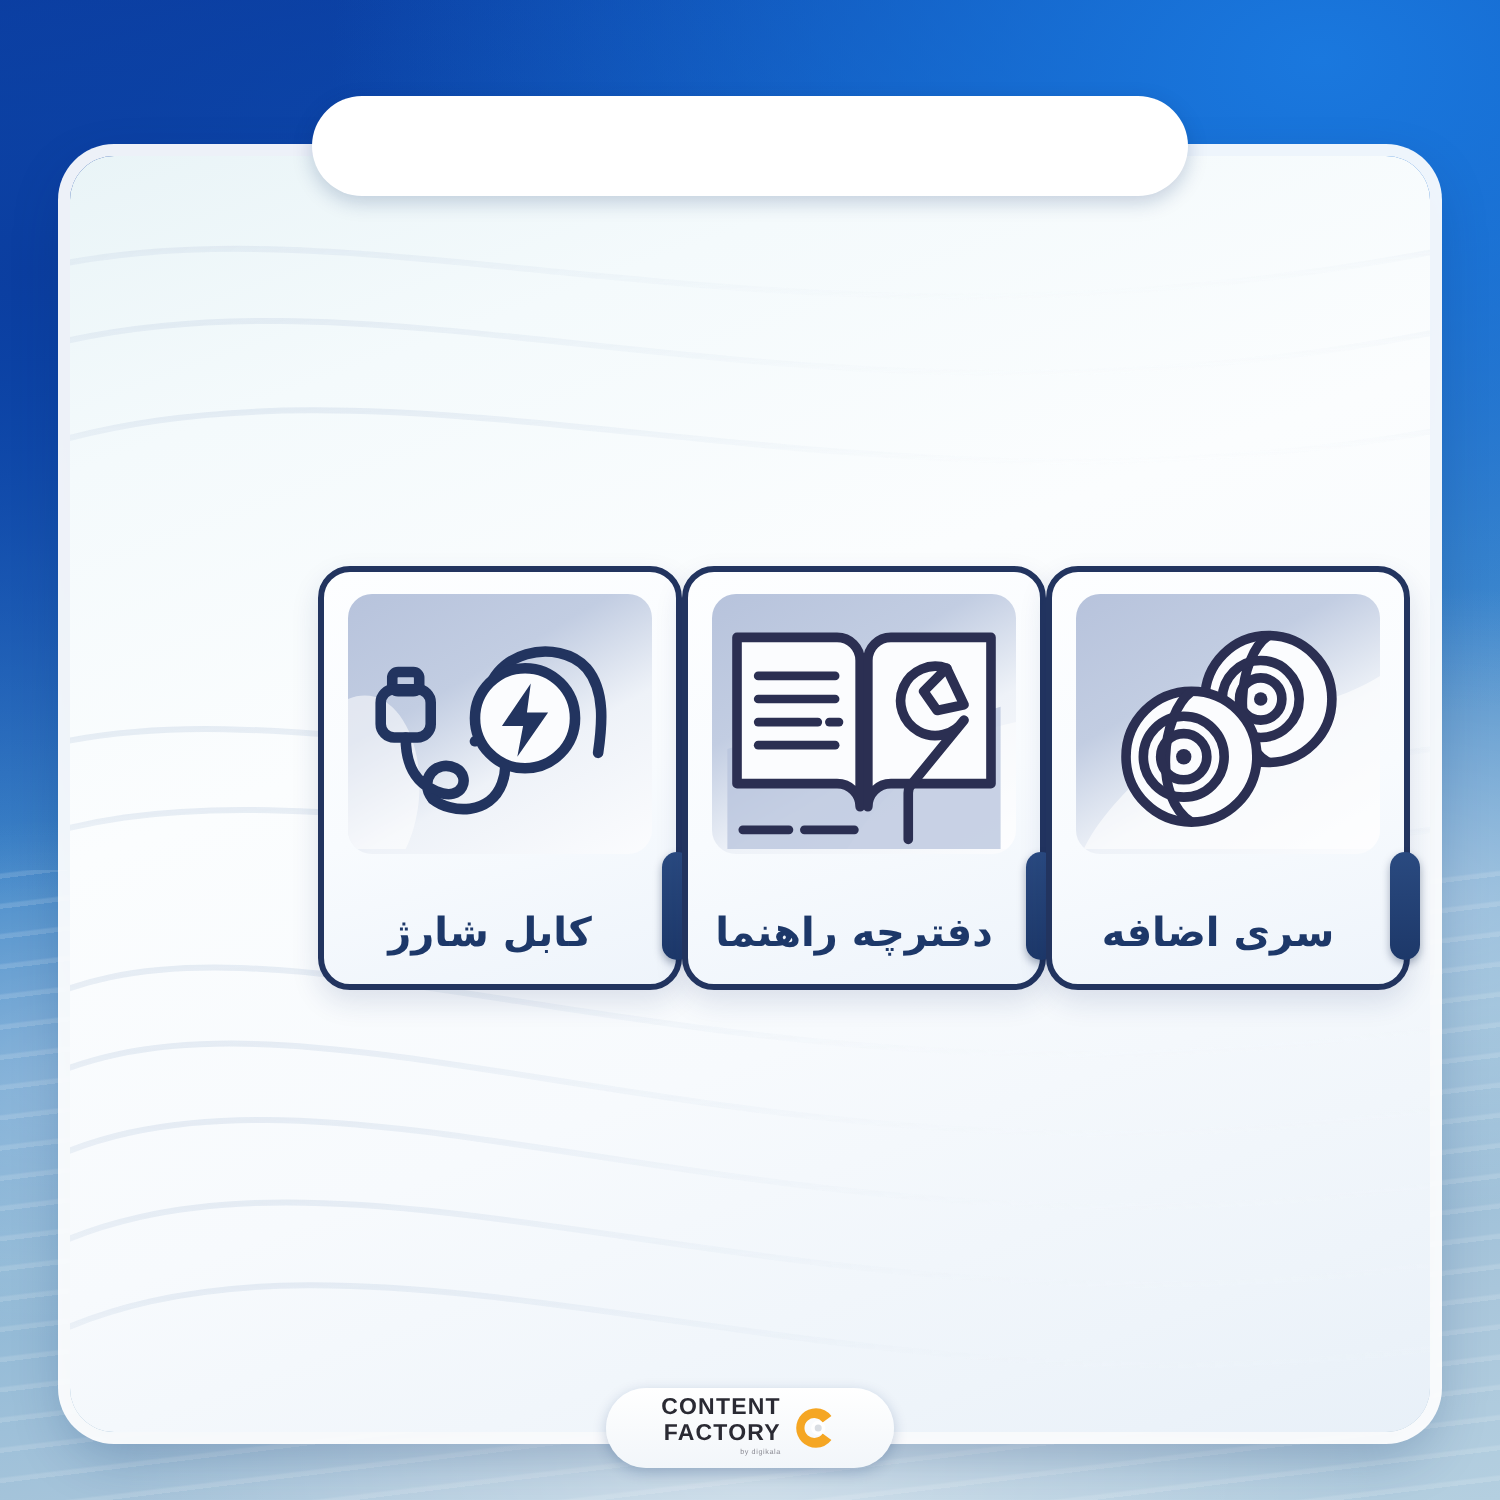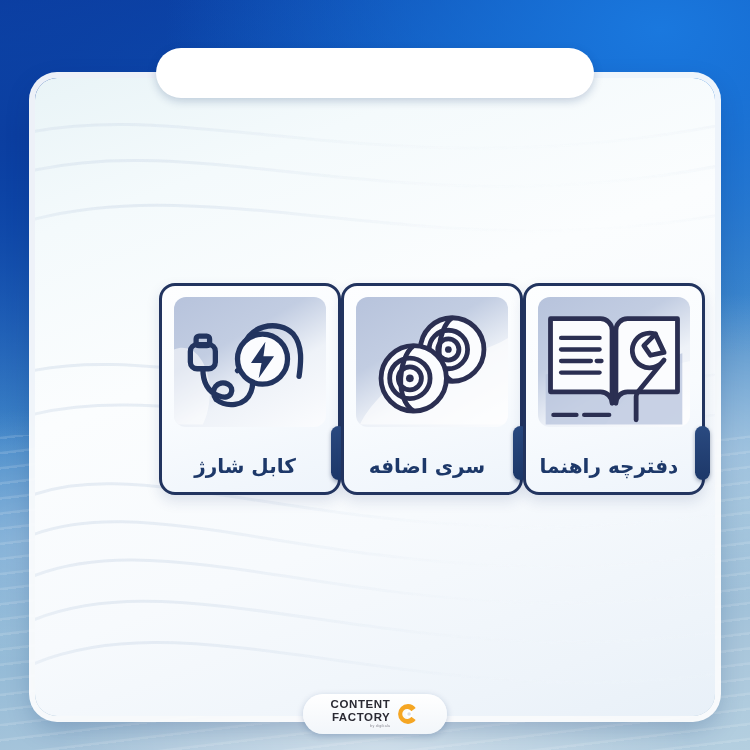--- a/index.html
+++ b/index.html
@@ -135,68 +135,68 @@
           <path d="M95 44 L80 66 H91 L88 82 L104 59 H93 Z" fill="#22345f"></path>
         </svg>
       </div>
       <div class="card-pill"></div>
       <div class="card-label">کابل شارژ</div>
     </div>
 
     <div class="card">
       <div class="card-icon">
         <svg viewBox="0 0 158 130" preserveAspectRatio="xMidYMid meet">
+          <path d="M158 0 L158 64 C 120 72, 92 96, 70 130 L158 130 Z" fill="#ffffff" opacity=".5"></path>
+          <path d="M8 78 C 50 66, 108 70, 150 56 L150 130 L8 130 Z" fill="#b7c3dc" opacity=".75"></path>
+          <g fill="#fbfcfe" stroke="#2b2f52" stroke-width="5" stroke-linejoin="round" stroke-linecap="round">
+
+            <path d="M13 20 h52 a12 12 0 0 1 12 12 v76 a12 12 0 0 0 -12 -12 h-52 z"></path>
+
+            <path d="M145 20 h-52 a12 12 0 0 0 -12 12 v76 a12 12 0 0 1 12 -12 h52 z"></path>
+          </g>
+          <g stroke="#2b2f52" stroke-width="4.5" stroke-linecap="round">
+            <line x1="24" y1="40" x2="64" y2="40"></line>
+            <line x1="24" y1="52" x2="64" y2="52"></line>
+            <line x1="24" y1="64" x2="55" y2="64"></line>
+            <line x1="61" y1="64" x2="66" y2="64"></line>
+            <line x1="24" y1="76" x2="64" y2="76"></line>
+          </g>
+
+          <path d="M122 36 a18 18 0 1 0 9 27 L104 96 a7 7 0 0 0 -2 5 v24" fill="none" stroke="#2b2f52" stroke-width="5" stroke-linecap="round" stroke-linejoin="round"></path>
+          <path d="M122 36 L110 48 L117 58 L131 55 Z" fill="#fbfcfe" stroke="#2b2f52" stroke-width="5" stroke-linejoin="round"></path>
+          <g stroke="#2b2f52" stroke-width="4.5" stroke-linecap="round">
+            <line x1="16" y1="120" x2="40" y2="120"></line>
+            <line x1="48" y1="120" x2="74" y2="120"></line>
+          </g>
+        </svg>
+      </div>
+      <div class="card-pill"></div>
+      <div class="card-label">دفترچه راهنما</div>
+    </div>
+
+    <div class="card">
+      <div class="card-icon">
+        <svg viewBox="0 0 158 130" preserveAspectRatio="xMidYMid meet">
           <path d="M158 40 C 120 64, 70 56, 30 96 C 14 112, 8 122, 4 130 L158 130 Z" fill="#ffffff" opacity=".6"></path>
 
           <circle cx="100" cy="52" r="33" fill="#fbfcfe" stroke="#2b2f52" stroke-width="5"></circle>
           <path d="M100 19 C 84 30, 80 74, 100 85" fill="none" stroke="#2b2f52" stroke-width="5"></path>
           <circle cx="96" cy="52" r="20" fill="none" stroke="#2b2f52" stroke-width="5"></circle>
           <circle cx="96" cy="52" r="11" fill="none" stroke="#2b2f52" stroke-width="5"></circle>
           <circle cx="96" cy="52" r="3.5" fill="#2b2f52"></circle>
 
           <circle cx="60" cy="82" r="34" fill="#fbfcfe" stroke="#2b2f52" stroke-width="5"></circle>
           <path d="M60 48 C 44 60, 40 104, 60 116" fill="none" stroke="#2b2f52" stroke-width="5"></path>
           <circle cx="56" cy="82" r="21" fill="none" stroke="#2b2f52" stroke-width="5"></circle>
           <circle cx="56" cy="82" r="12" fill="none" stroke="#2b2f52" stroke-width="5"></circle>
           <circle cx="56" cy="82" r="4" fill="#2b2f52"></circle>
         </svg>
       </div>
       <div class="card-pill"></div>
       <div class="card-label">سری اضافه</div>
-    </div>
-
-    <div class="card">
-      <div class="card-icon">
-        <svg viewBox="0 0 158 130" preserveAspectRatio="xMidYMid meet">
-          <path d="M158 0 L158 64 C 120 72, 92 96, 70 130 L158 130 Z" fill="#ffffff" opacity=".5"></path>
-          <path d="M8 78 C 50 66, 108 70, 150 56 L150 130 L8 130 Z" fill="#b7c3dc" opacity=".75"></path>
-          <g fill="#fbfcfe" stroke="#2b2f52" stroke-width="5" stroke-linejoin="round" stroke-linecap="round">
-
-            <path d="M13 20 h52 a12 12 0 0 1 12 12 v76 a12 12 0 0 0 -12 -12 h-52 z"></path>
-
-            <path d="M145 20 h-52 a12 12 0 0 0 -12 12 v76 a12 12 0 0 1 12 -12 h52 z"></path>
-          </g>
-          <g stroke="#2b2f52" stroke-width="4.5" stroke-linecap="round">
-            <line x1="24" y1="40" x2="64" y2="40"></line>
-            <line x1="24" y1="52" x2="64" y2="52"></line>
-            <line x1="24" y1="64" x2="55" y2="64"></line>
-            <line x1="61" y1="64" x2="66" y2="64"></line>
-            <line x1="24" y1="76" x2="64" y2="76"></line>
-          </g>
-
-          <path d="M122 36 a18 18 0 1 0 9 27 L104 96 a7 7 0 0 0 -2 5 v24" fill="none" stroke="#2b2f52" stroke-width="5" stroke-linecap="round" stroke-linejoin="round"></path>
-          <path d="M122 36 L110 48 L117 58 L131 55 Z" fill="#fbfcfe" stroke="#2b2f52" stroke-width="5" stroke-linejoin="round"></path>
-          <g stroke="#2b2f52" stroke-width="4.5" stroke-linecap="round">
-            <line x1="16" y1="120" x2="40" y2="120"></line>
-            <line x1="48" y1="120" x2="74" y2="120"></line>
-          </g>
-        </svg>
-      </div>
-      <div class="card-pill"></div>
-      <div class="card-label">دفترچه راهنما</div>
     </div>
 
   </div>
 
   <div class="logo">
     <svg class="logo-mark" viewBox="0 0 40 40">
       <path d="M20 2 A18 18 0 1 0 20 38 A18 18 0 0 0 34 31 L26 25 A9 9 0 1 1 26 15 L34 9 A18 18 0 0 0 20 2 Z" fill="#f5a623"></path>
       <circle cx="22" cy="20" r="6.5" fill="#ffffff"></circle>
       <circle cx="22" cy="20" r="3.2" fill="#d9dde2"></circle>
     </svg>

